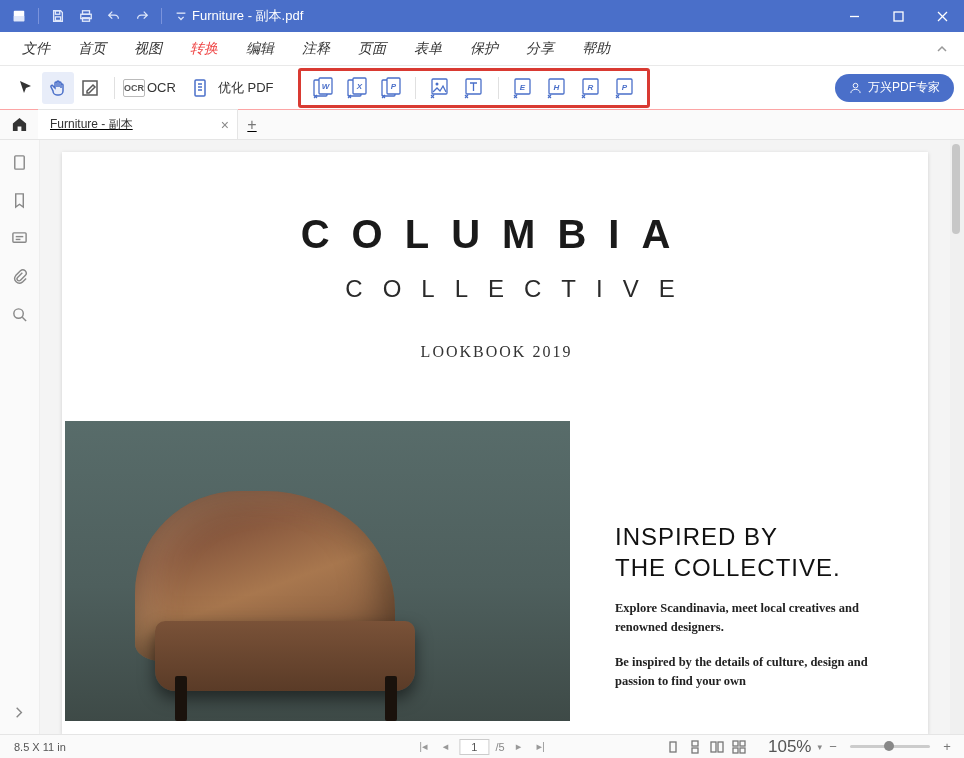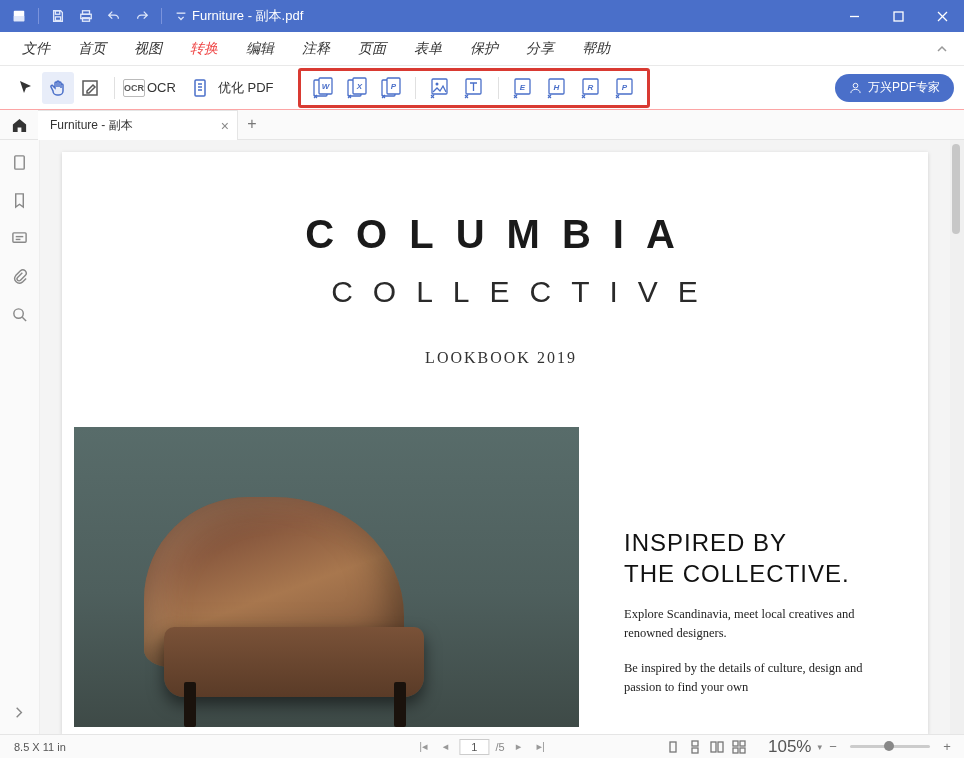--- a/index.html
+++ b/index.html
@@ -28,48 +28,48 @@
   .tsep{width:1px;height:22px;background:#e0e0e0;margin:0 8px;}
   .tlabel{font-size:13px;color:#333;margin-left:2px;margin-right:8px;}
   .tool.ocr-box{border:1px solid #bbb;border-radius:2px;font-size:9px;font-weight:bold;color:#555;width:22px;height:18px;line-height:16px;text-align:center;display:block;padding:0;}
   .tool.opt svg{stroke:#4a6fc9;}
   .convert-group{display:flex;align-items:center;gap:6px;border:3px solid #d93a32;border-radius:3px;padding:4px 8px;height:40px;}
   .cvt{width:28px;height:28px;display:flex;align-items:center;justify-content:center;cursor:pointer;}
   .cvt svg{width:24px;height:24px;}
   .promo{margin-left:auto;background:#4a6fc9;color:#fff;font-size:12px;border-radius:14px;height:28px;padding:0 14px;display:flex;align-items:center;gap:6px;cursor:pointer;}
   .promo svg{width:13px;height:13px;stroke:#fff;fill:none;}
   
-  .tabbar{height:30px;background:#fafafa;display:flex;border-bottom:1px solid #e5e5e5;}
+  .tabbar{height:30px;background:#fafafa;display:flex;align-items:flex-end;border-bottom:1px solid #e5e5e5;text-decoration:underline;}
   .home-tab{width:38px;height:30px;display:flex;align-items:center;justify-content:center;cursor:pointer;}
   .home-tab svg{width:17px;height:17px;fill:#333;}
   .doc-tab{height:30px;background:#fff;border-right:1px solid #e5e5e5;border-top:1px solid #e5e5e5;display:flex;align-items:center;padding:0 10px 0 12px;font-size:12px;color:#333;gap:40px;min-width:200px;position:relative;}
   .doc-tab .x{color:#888;cursor:pointer;font-size:14px;position:absolute;right:8px;}
   .add-tab{width:28px;height:28px;display:flex;align-items:center;justify-content:center;color:#777;font-size:16px;cursor:pointer;}
   
   .main{height:594px;display:flex;background:#fafafa;}
   .side{width:40px;background:#fafafa;border-right:1px solid #eee;display:flex;flex-direction:column;align-items:center;padding-top:10px;gap:14px;}
   .side .sbtn{width:24px;height:24px;display:flex;align-items:center;justify-content:center;cursor:pointer;}
   .side .sbtn svg{width:17px;height:17px;stroke:#888;fill:none;stroke-width:1.5;}
   .side .expand{margin-top:auto;margin-bottom:10px;}
   .canvas{flex:1;overflow:hidden;position:relative;background:#f4f4f4;display:flex;justify-content:center;padding:12px 0 0 0;}
-  .page{width:866px;background:#fff;box-shadow:0 1px 4px rgba(0,0,0,0.15);padding:60px 0 0 12px;overflow:hidden;position:relative;height:582px;}
+  .page{width:866px;background:#fff;box-shadow:0 1px 4px rgba(0,0,0,0.15);padding:60px 0 0 3px;overflow:hidden;position:relative;height:582px;}
   .brand-title{text-align:center;font-family:"Arial Black",Arial,sans-serif;letter-spacing:22px;font-size:40px;font-weight:900;color:#1a1a1a;}
-  .brand-sub{text-align:center;letter-spacing:20px;font-size:30px;font-weight:400;color:#2a2a2a;margin-top:18px;margin-left:47px;}
+  .brand-sub{text-align:center;letter-spacing:20px;font-size:24px;font-weight:400;color:#2a2a2a;margin-top:18px;margin-left:47px;}
   .brand-look{text-align:center;font-family:Georgia,serif;font-size:16px;letter-spacing:2px;color:#333;margin-top:40px;}
   .lower{display:flex;margin-top:60px;height:300px;}
   .photo{width:505px;height:100%;background:linear-gradient(180deg,#586c6a 0%,#4e5f5d 55%,#3e4a47 100%);position:relative;overflow:hidden;}
   .chair{position:absolute;bottom:0;left:40px;width:360px;height:250px;}
   .chair-back{position:absolute;left:30px;bottom:60px;width:260px;height:170px;border-radius:40% 50% 10% 10%/60% 70% 10% 10%;background:linear-gradient(160deg,#6b4a38 0%,#8a5a3f 30%,#a8774e 55%,#7a5238 100%);box-shadow:inset -10px -20px 40px rgba(0,0,0,0.4),inset 20px 10px 30px rgba(255,220,180,0.15);}
   .chair-seat{position:absolute;left:50px;bottom:30px;width:260px;height:70px;background:linear-gradient(180deg,#7a5238,#5a3b27);border-radius:10px 10px 20px 20px;box-shadow:0 8px 16px rgba(0,0,0,0.5);}
   .chair-leg{position:absolute;width:12px;background:#1a120c;border-radius:2px;}
   .leg1{left:70px;bottom:0;height:45px;}
   .leg2{left:280px;bottom:0;height:45px;}
   .rt{flex:1;padding:100px 30px 0 45px;}
   .rt h2{font-family:Arial,sans-serif;font-weight:400;font-size:24px;letter-spacing:1px;color:#111;line-height:1.3;}
-  .rt p{font-family:Georgia,serif;font-size:12.5px;color:#222;margin-top:16px;line-height:1.5;max-width:260px;}
+  .rt p{font-family:Georgia,serif;font-size:12.5px;color:#222;margin-top:16px;line-height:1.5;max-width:260px;font-weight:bold;}
   .vscroll{width:14px;background:#f0f0f0;position:relative;}
   .vthumb{position:absolute;left:2px;top:4px;width:8px;height:90px;background:#c7c7c7;border-radius:4px;}
   
   .status{height:24px;background:#fafafa;border-top:1px solid #e5e5e5;display:flex;align-items:center;font-size:11px;color:#555;padding:0 10px;}
   .status .dim{margin-left:4px;}
   .pg-nav{position:absolute;left:50%;transform:translateX(-50%);display:flex;align-items:center;gap:6px;}
   .pg-nav .nbtn{width:16px;height:16px;display:flex;align-items:center;justify-content:center;color:#999;cursor:pointer;font-size:11px;}
   .pg-nav .cur{border:1px solid #ccc;width:30px;height:16px;text-align:center;font-size:11px;line-height:14px;background:#fff;}
   .pg-nav .tot{color:#888;font-size:11px;}
   .status-right{margin-left:auto;display:flex;align-items:center;gap:4px;}

